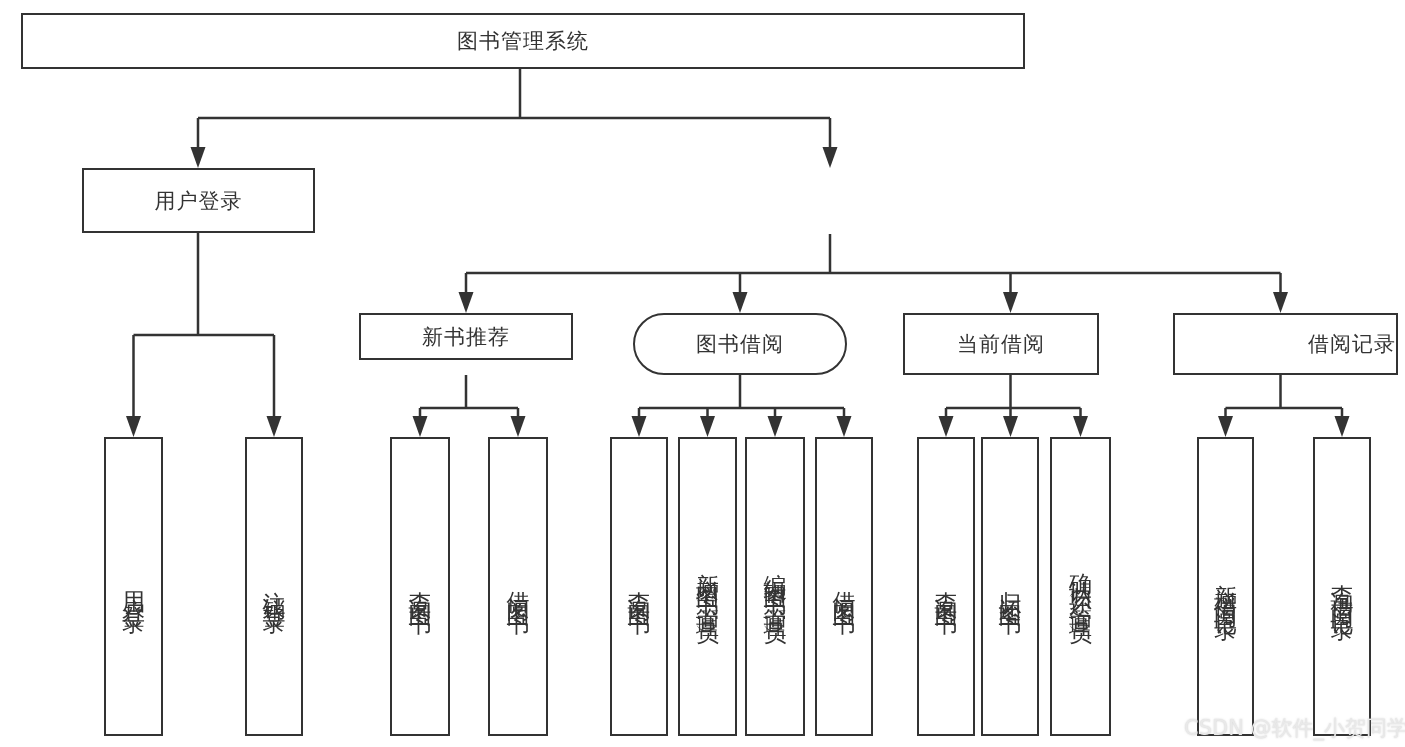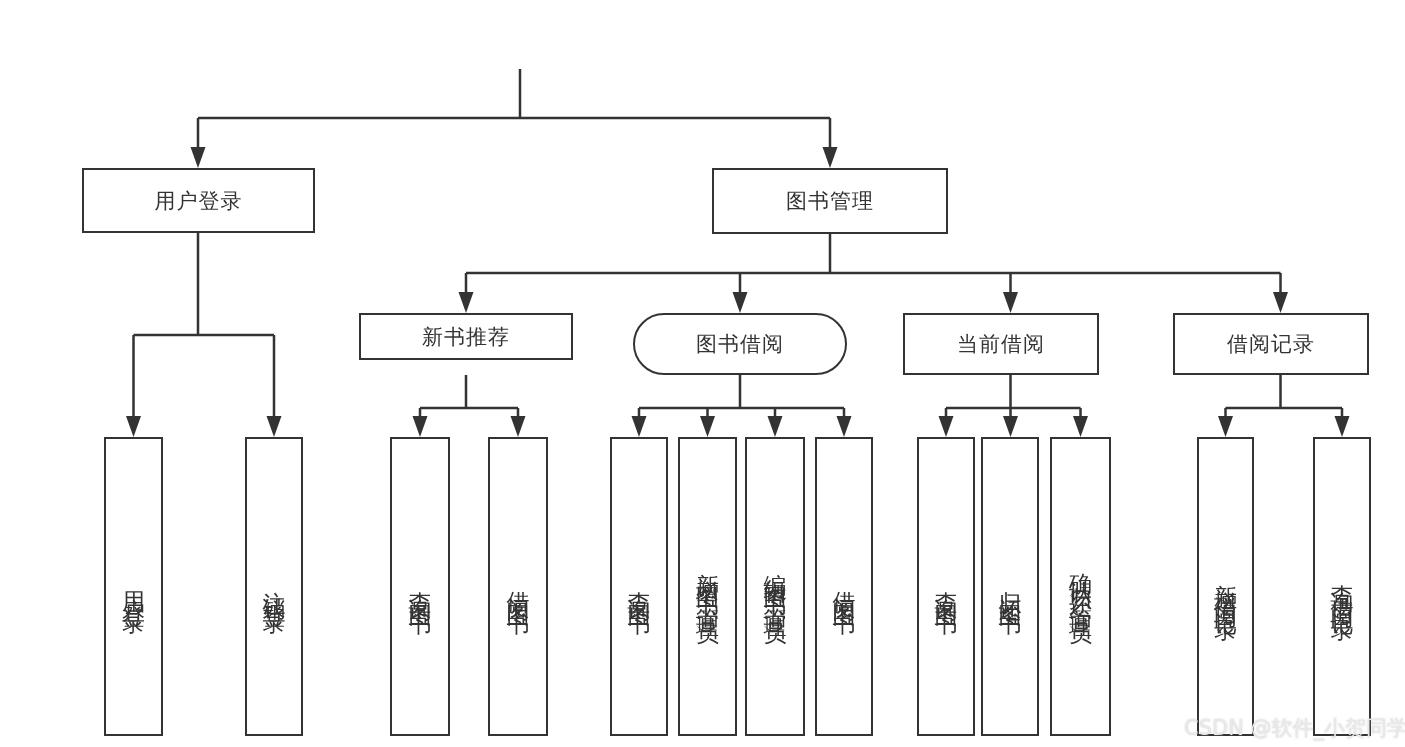--- a/index.html
+++ b/index.html
@@ -93,38 +93,38 @@
       <polygon points="767.5,416 782.5,416 775,437"></polygon>
       <polygon points="836.5,416 851.5,416 844,437"></polygon>
       <polygon points="938.5,416 953.5,416 946,437"></polygon>
       <polygon points="1003,416 1018,416 1010.5,437"></polygon>
       <polygon points="1073,416 1088,416 1080.5,437"></polygon>
       <polygon points="1218,416 1233,416 1225.5,437"></polygon>
       <polygon points="1334.5,416 1349.5,416 1342,437"></polygon>
     </g>
   </svg>
 
+  <div class="node h-node" style="left:21px; top:13px; width:1004px; height:56px;">
+    <span>图书管理系统</span>
+  </div>
 
   <div class="node h-node" style="left:82px; top:168px; width:233px; height:65px;">
     <span>用户登录</span>
-  </div>
-  <div class="node h-node" style="left:712px; top:168px; width:236px; height:66px;">
-    <span>图书管理</span>
   </div>
 
   <div class="node h-node" style="left:359px; top:313px; width:214px; height:47px;">
     <span>新书推荐</span>
   </div>
   <div class="node h-node" style="left:633px; top:313px; width:214px; height:62px;border-radius:31px;">
     <span>图书借阅</span>
   </div>
   <div class="node h-node" style="left:903px; top:313px; width:196px; height:62px;">
     <span>当前借阅</span>
   </div>
-  <div class="node h-node" style="left:1173px; top:313px; width:196px; height:62px;">
+  <div class="node h-node" style="left:1173px; top:313px; width:225px; height:62px;justify-content:flex-end;">
     <span>借阅记录</span>
   </div>
 
   <div class="node v-node" style="left:104px; top:437px; width:59px; height:299px;">
     <span>用户登录</span>
   </div>
   <div class="node v-node" style="left:245px; top:437px; width:58px; height:299px;">
     <span>注销登录</span>
   </div>
 

